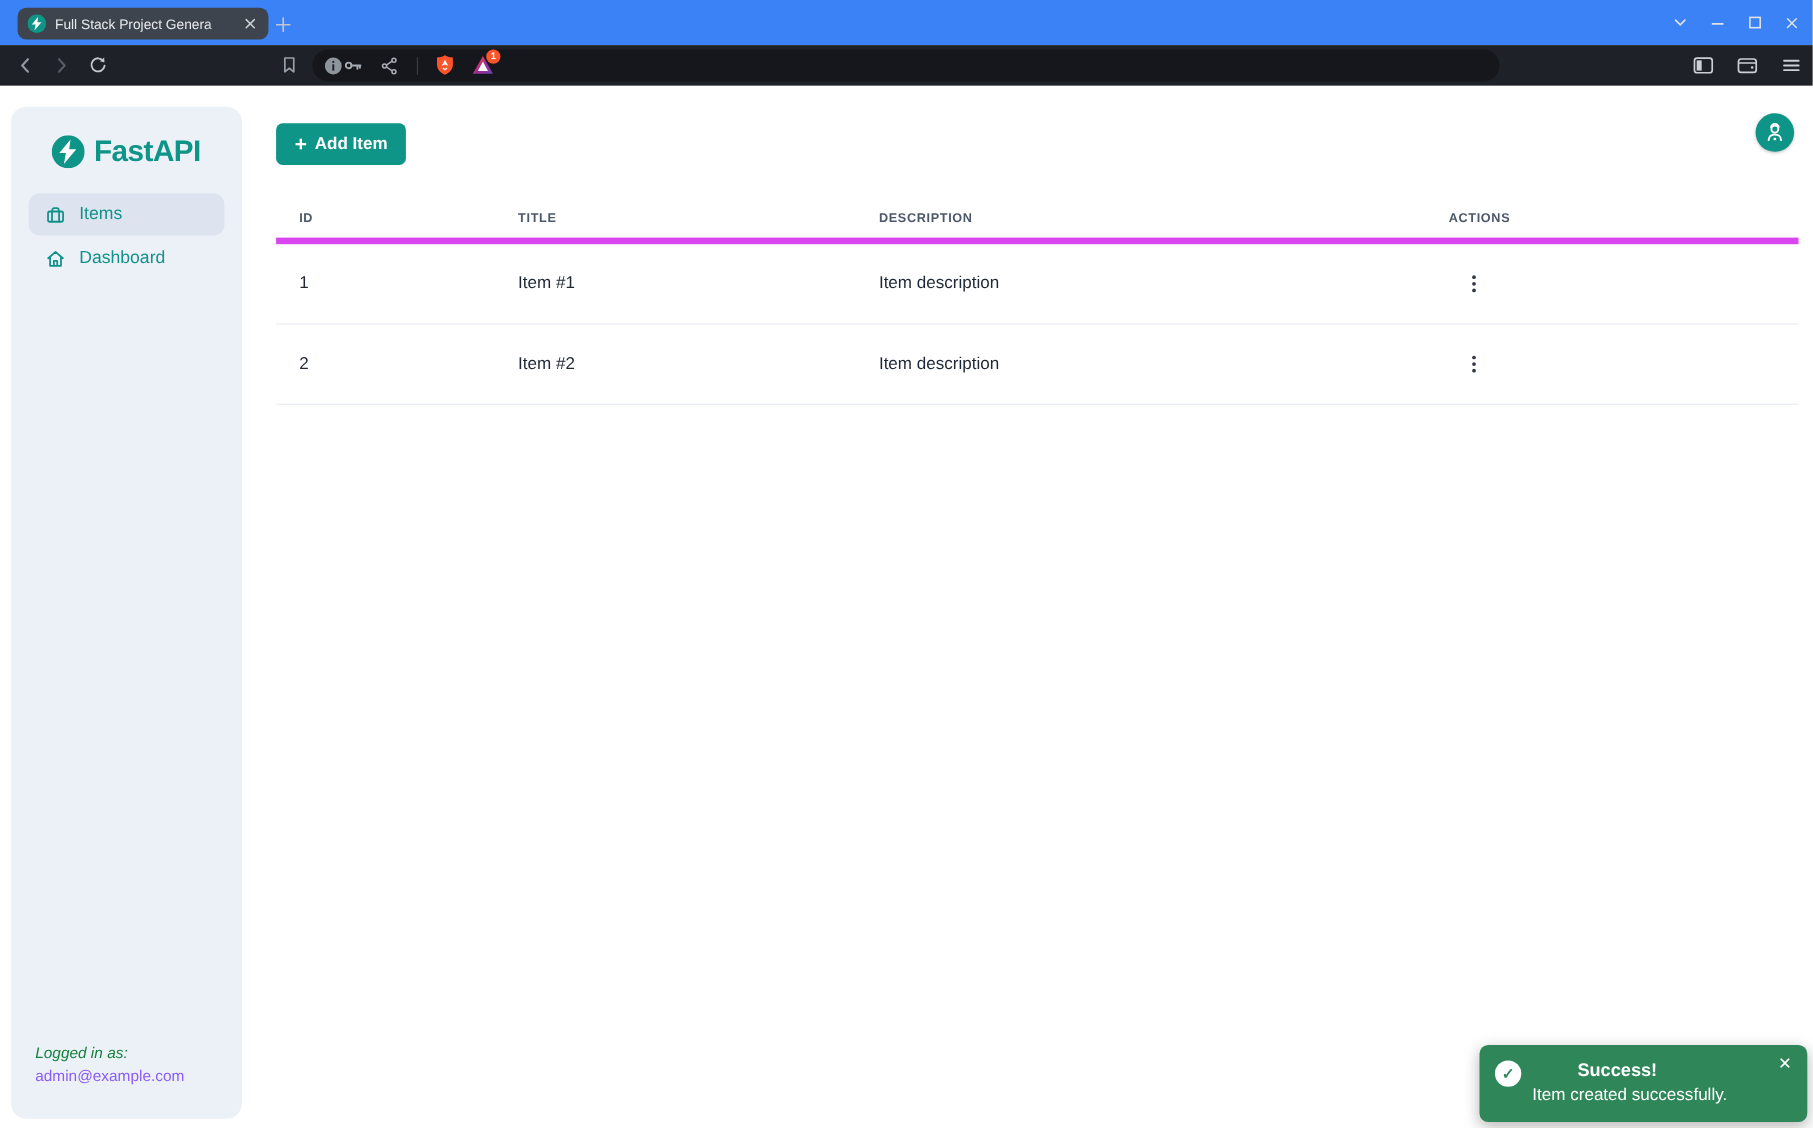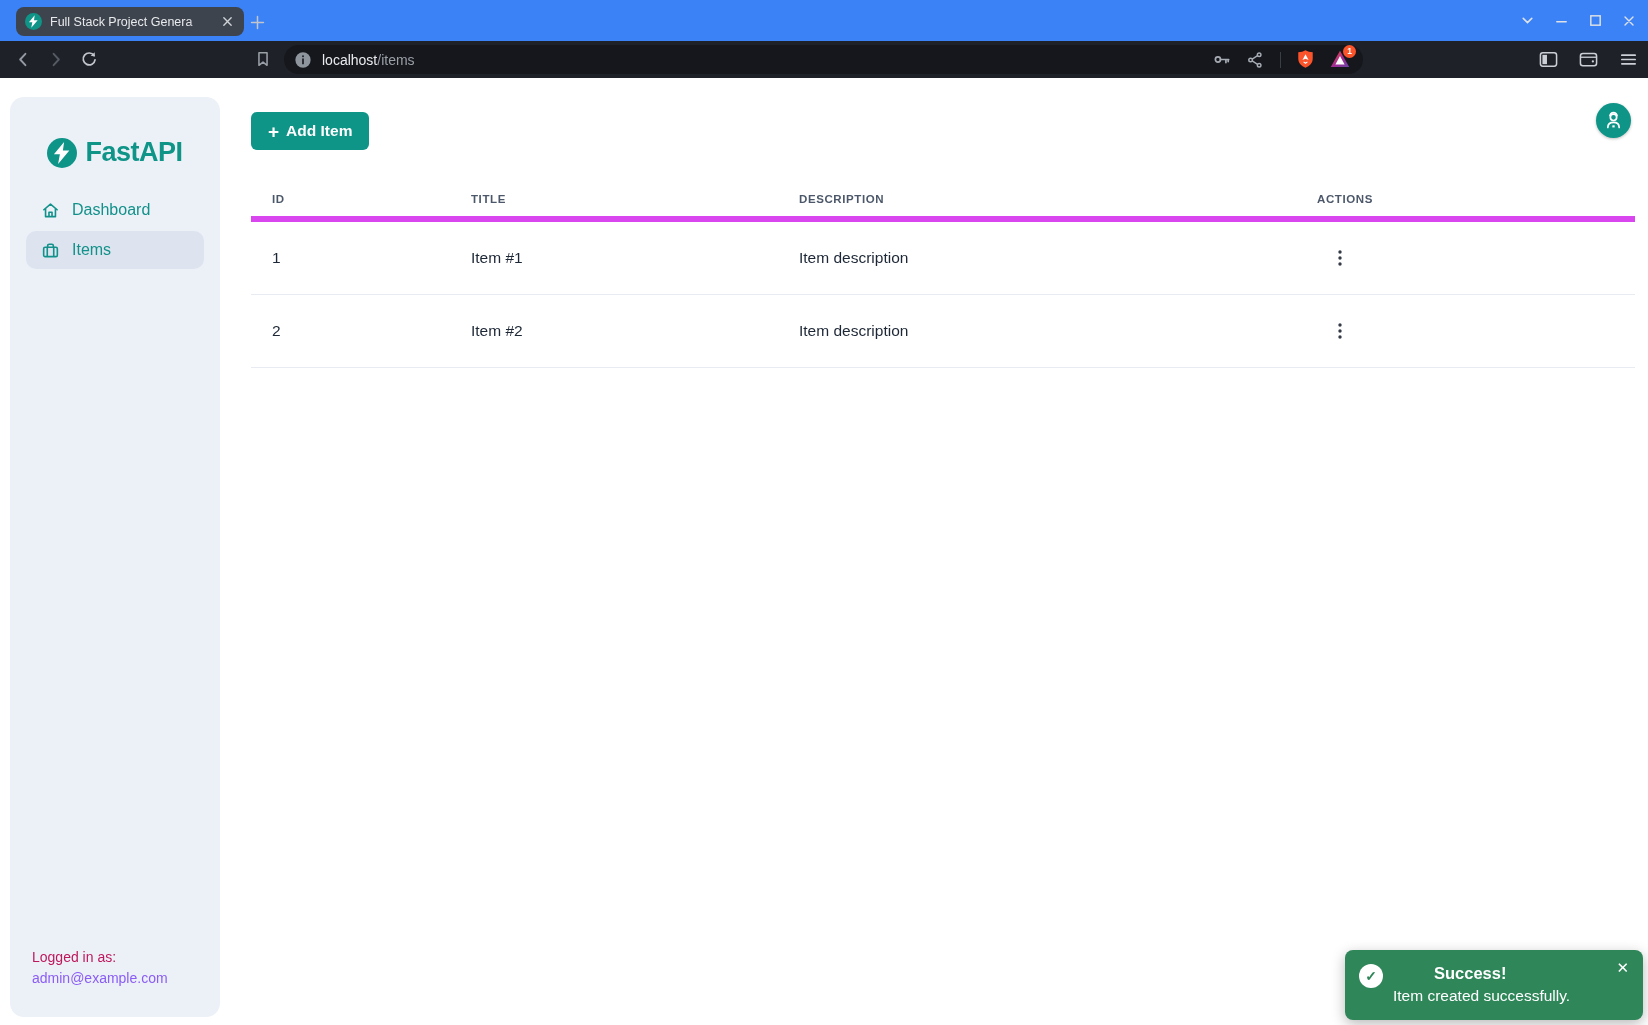--- a/index.html
+++ b/index.html
@@ -45,32 +45,32 @@
   .toolbar-right { position:absolute; right:6px; top:4px; height:28px; display:flex;
                    align-items:center; gap:12px; }
   .tool-icon { width:28px; height:28px; display:flex; align-items:center; justify-content:center; }
 
   
   .page { position:relative; width:100%; height:947px; background:#fff; }
 
   .sidebar { position:absolute; left:10px; top:19px; width:210px; height:920px;
              background:#ecf1f8; border-radius:14px; }
   .logo { display:flex; align-items:center; justify-content:center; gap:8px;
-          padding-top:40px; }
+          padding-top:25px; }
   .logo-text { font-size:27px; font-weight:600; color:#0f9488; letter-spacing:-0.5px; }
   .side-nav { margin-top:22px; display:flex; flex-direction:column; }
   .nav-item { display:flex; align-items:center; gap:12px; height:38px; margin:1px 16px;
               padding-left:14px; border-radius:10px; color:#12918a; font-size:16px;
               cursor:pointer; }
   .nav-item.active { background:#dde4ef; }
   .nav-item .nicon { display:flex; width:20px; height:20px; align-items:center;
                      justify-content:center; }
   .side-footer { position:absolute; left:22px; bottom:28px; font-size:14px;
                  line-height:21px; }
-  .side-footer .lf1 { color:#be185d; }
+  .side-footer .lf1 { color:#15803d;font-style:italic; }
   .side-footer .lf2 { color:#8b5cf6; }
 
   .content { position:absolute; left:251px; top:0; right:13px; }
   .page-title { margin-top:49px; font-size:30px; font-weight:700; color:#1b2437; }
   .add-btn { margin-top:34px; height:38px; padding:0 17px; background:#0f9488; border:none;
              border-radius:6px; color:#fff; font-size:15.5px; font-weight:700;
              font-family:"Liberation Sans", sans-serif; display:inline-flex; align-items:center;
              gap:7px; cursor:pointer; }
   .add-btn .plus { font-size:19px; font-weight:700; line-height:1; }
 
@@ -175,21 +175,20 @@
   </div>
 
   <div class="urlbar">
     <span>
       <svg viewBox="0 0 20 20" width="18" height="18">
         <circle cx="10" cy="10" r="8.5" fill="#8f959d"></circle>
         <rect x="9.05" y="4.9" width="1.9" height="1.9" fill="#1c1f26"></rect>
         <rect x="9.05" y="8.3" width="1.9" height="6.4" fill="#1c1f26"></rect>
       </svg>
     </span>
-    <span class="url-text"><span class="url-host">localhost</span><span class="url-path">/items</span></span>
     <span class="url-icons">
       <span>
         <svg viewBox="0 0 20 20" width="19" height="19">
           <circle cx="5.2" cy="10" r="2.7" fill="none" stroke="#a7acb4" stroke-width="1.8"></circle>
           <path d="M7.9 10 H16.5 M13.6 10 V13.2 M16 10 V12.2" fill="none" stroke="#a7acb4" stroke-width="1.8" stroke-linecap="round"></path>
         </svg>
       </span>
       <span>
         <svg viewBox="0 0 20 20" width="18" height="18">
           <circle cx="4" cy="10" r="2" fill="none" stroke="#a7acb4" stroke-width="1.6"></circle>
@@ -252,37 +251,37 @@
       <span>
         <svg viewBox="0 0 20 20" width="30" height="30">
           <circle cx="10" cy="10" r="10" fill="#0f9488"></circle>
           <path d="M11.4 2.6 L4.6 10.8 H8.6 L7.4 17.4 L14.9 8.4 H10.6 Z" fill="#fff"></path>
         </svg>
       </span>
       <span class="logo-text">FastAPI</span>
     </div>
 
     <nav class="side-nav">
+      <div class="nav-item active">
+        <span class="nicon">
+          <svg viewBox="0 0 20 20" width="19" height="19">
+            <rect x="2.8" y="6.6" width="14.4" height="9.8" rx="1.5" fill="none" stroke="#12918a" stroke-width="1.7"></rect>
+            <path d="M7 6.6 V5 a1.6 1.6 0 0 1 1.6-1.6 h2.8 A1.6 1.6 0 0 1 13 5 V6.6 M6.6 6.6 V16.4 M13.4 6.6 V16.4" fill="none" stroke="#12918a" stroke-width="1.7"></path>
+          </svg>
+        </span>
+        <span>Items</span>
+      </div>
       <div class="nav-item">
         <span class="nicon">
           <svg viewBox="0 0 20 20" width="19" height="19">
             <path d="M3 9.2 L10 3.2 L17 9.2 M4.8 8 V16.5 H15.2 V8" fill="none" stroke="#12918a" stroke-width="1.7" stroke-linejoin="round" stroke-linecap="round"></path>
             <path d="M8.4 16.5 V11.8 H11.6 V16.5" fill="none" stroke="#12918a" stroke-width="1.7" stroke-linejoin="round"></path>
           </svg>
         </span>
         <span>Dashboard</span>
-      </div>
-      <div class="nav-item active">
-        <span class="nicon">
-          <svg viewBox="0 0 20 20" width="19" height="19">
-            <rect x="2.8" y="6.6" width="14.4" height="9.8" rx="1.5" fill="none" stroke="#12918a" stroke-width="1.7"></rect>
-            <path d="M7 6.6 V5 a1.6 1.6 0 0 1 1.6-1.6 h2.8 A1.6 1.6 0 0 1 13 5 V6.6 M6.6 6.6 V16.4 M13.4 6.6 V16.4" fill="none" stroke="#12918a" stroke-width="1.7"></path>
-          </svg>
-        </span>
-        <span>Items</span>
       </div>
     </nav>
 
     <div class="side-footer">
       <div class="lf1">Logged in as:</div>
       <div class="lf2">admin@example.com</div>
     </div>
   </aside>
 
   <button class="avatar-btn">

